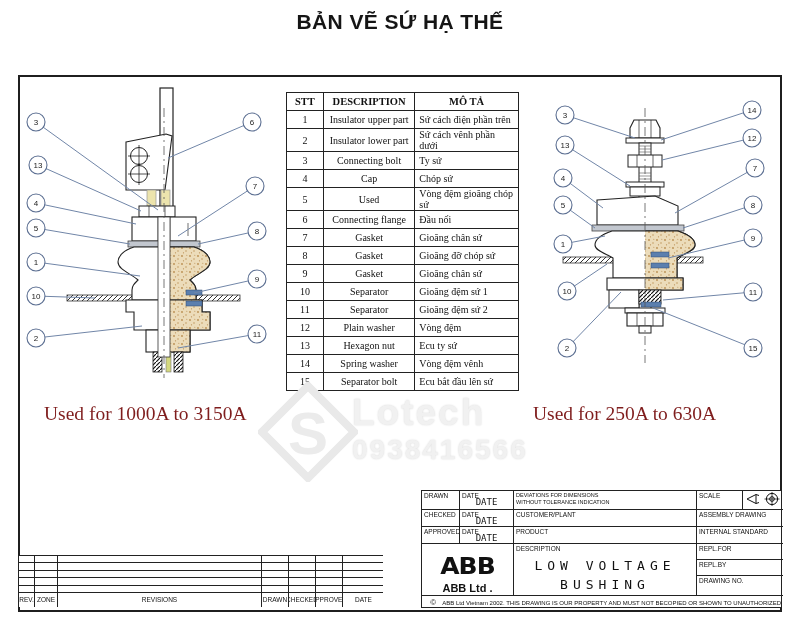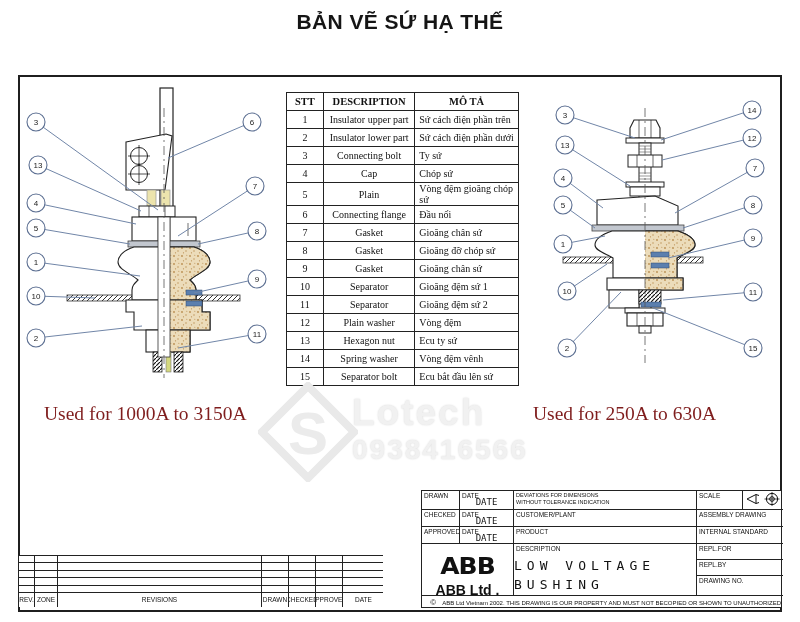--- a/index.html
+++ b/index.html
@@ -43,25 +43,25 @@
             overflow:hidden;white-space:nowrap;}
 
   
   .tblock{left:421px;top:490px;width:361px;height:118px;border:1px solid #222;background:#fff;}
   .tb-cell{position:absolute;border-left:1px solid #222;border-top:1px solid #222;
            font-size:6.5px;padding:1px 2px;overflow:hidden;box-sizing:border-box;}
   .tb-cell.first{border-left:none;}
   .tb-cell.toprow{border-top:none;}
   .tb-val{position:absolute;left:0;right:0;top:6px;text-align:center;
           font-family:"DejaVu Sans Mono",monospace;font-size:9px;}
-  .tb-desc-main{position:absolute;left:0;right:0;
+  .tb-desc-main{position:absolute;left:0;right:0;text-align:center;
                 font-family:"DejaVu Sans Mono",monospace;font-size:13px;letter-spacing:5px;}
   .abb-logo{position:absolute;left:0;right:0;top:8px;text-align:center;font-family:"DejaVu Sans",sans-serif;
             font-weight:900;font-size:25px;letter-spacing:-1px;transform:scaleY(.92);}
-  .abb-sub{position:absolute;left:0;right:0;top:38px;text-align:center;font-weight:bold;font-size:14px;}
+  .abb-sub{position:absolute;left:0;right:0;top:38px;text-align:center;font-weight:bold;font-size:11px;}
   .tb-copy{display:flex;align-items:center;}
   .tb-copy-text{flex:1;text-align:center;font-size:6px;white-space:nowrap;}
 
   svg text{font-family:"Liberation Sans",sans-serif;}
 </style>
 </head>
 <body>
 
 <svg width="0" height="0" style="position:absolute" aria-hidden="true">
   <defs>
@@ -348,35 +348,35 @@
   </thead>
   <tbody id="parts-body">
       <tr>
         <td class="c-stt">1</td>
         <td class="c-desc">Insulator upper part</td>
         <td class="c-mota">Sứ cách điện phần trên</td>
       </tr>
       <tr>
         <td class="c-stt">2</td>
         <td class="c-desc">Insulator lower part</td>
-        <td class="c-mota">Sứ cách điện phần dưới</td>
+        <td class="c-mota">Sứ cách vênh phần dưới</td>
       </tr>
       <tr>
         <td class="c-stt">3</td>
         <td class="c-desc">Connecting bolt</td>
         <td class="c-mota">Ty sứ</td>
       </tr>
       <tr>
         <td class="c-stt">4</td>
         <td class="c-desc">Cap</td>
         <td class="c-mota">Chóp sứ</td>
       </tr>
       <tr>
         <td class="c-stt">5</td>
-        <td class="c-desc">Plain</td>
+        <td class="c-desc">Used</td>
         <td class="c-mota">Vòng đệm gioăng chóp sứ</td>
       </tr>
       <tr>
         <td class="c-stt">6</td>
         <td class="c-desc">Connecting flange</td>
         <td class="c-mota">Đầu nối</td>
       </tr>
       <tr>
         <td class="c-stt">7</td>
         <td class="c-desc">Gasket</td>

